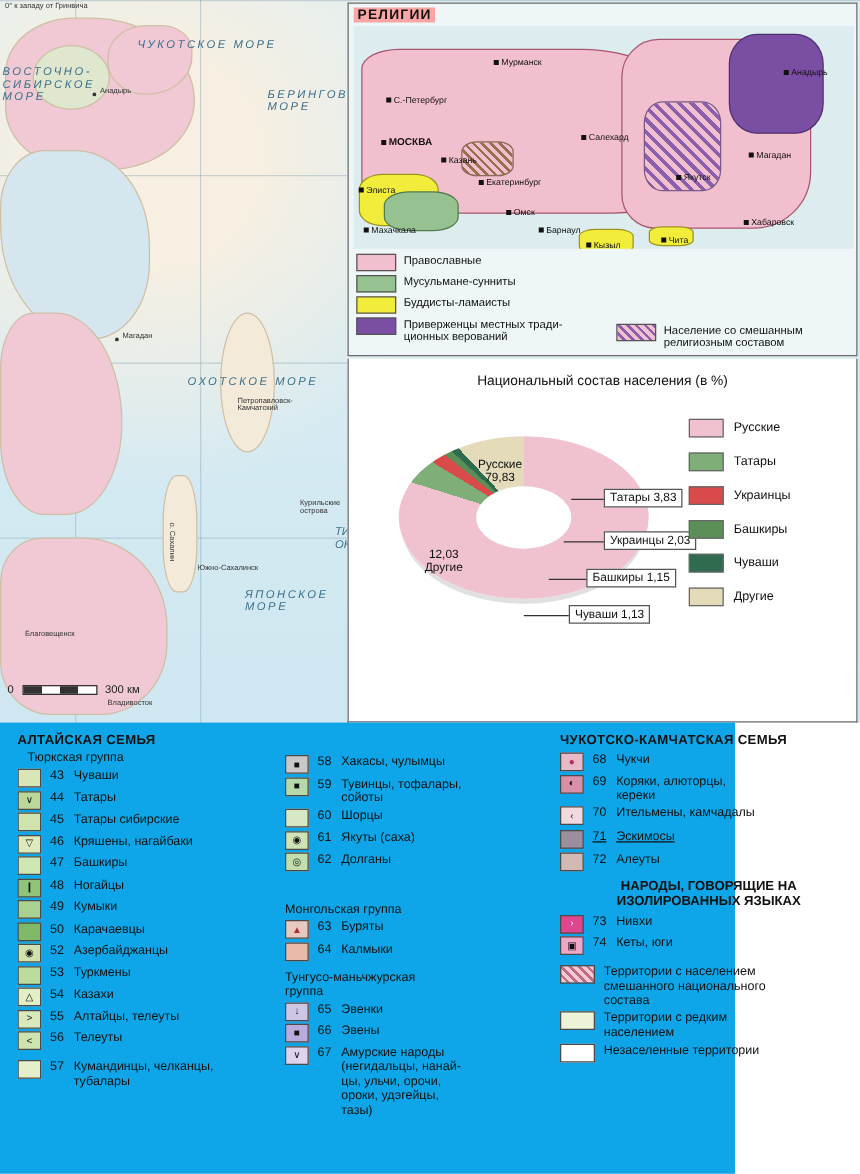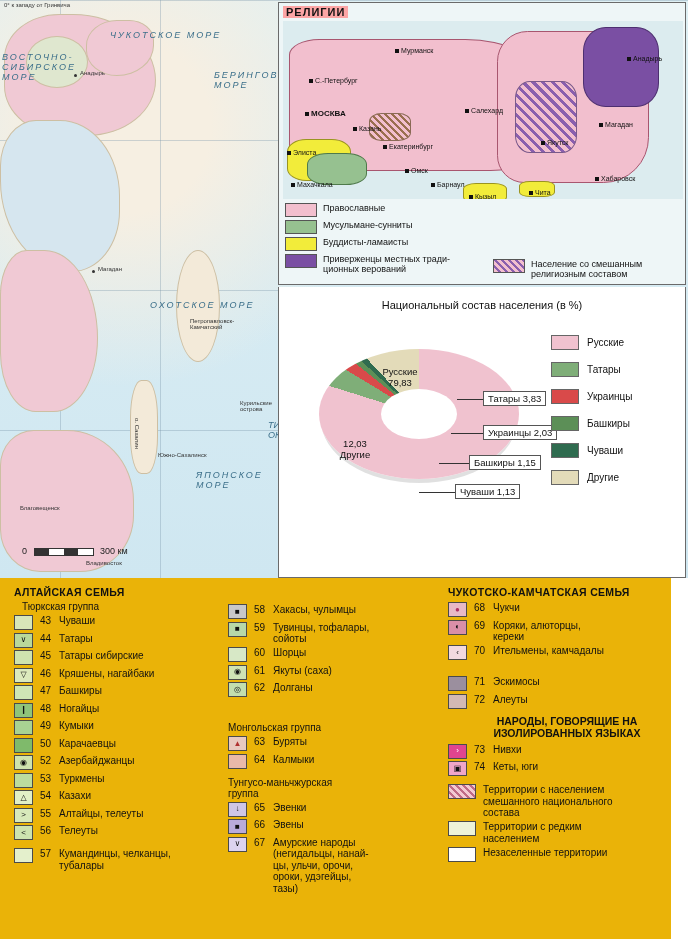--- a/index.html
+++ b/index.html
@@ -28,21 +28,21 @@
   }
   .landmass{
     position:absolute;background:#f3ead9;border:1px solid #cdbfa3;
   }
   .landmass.pink{background:#f0c9d4;}
   .landmass.green{background:#dfe7cf;}
   .landmass.blue{background:#d6e6ef;}
   .tiny-label{position:absolute;font-size:6px;color:#333;white-space:nowrap;}
   .tiny-dot{position:absolute;width:3px;height:3px;background:#333;border-radius:50%;}
 
-  .scalebar{position:absolute;left:6px;bottom:22px;font-size:9px;color:#222;padding-left:16px;}
+  .scalebar{position:absolute;left:6px;bottom:22px;font-size:9px;color:#222;}
   .scalebar .bar{display:inline-block;width:58px;height:6px;border:1px solid #333;
     background:linear-gradient(90deg,#333 0 25%,#fff 25% 50%,#333 50% 75%,#fff 75% 100%);
     vertical-align:middle;margin:0 4px;}
 
   .grid-line{position:absolute;background:rgba(120,150,170,.35);}
 
   
   .religion-inset{
     position:absolute;left:278px;top:2px;width:408px;height:283px;
     background:#eef6f7;border:1px solid #6a6a6a;
@@ -95,21 +95,21 @@
   .pie-lbl{position:absolute;font-size:9.5px;color:#111;text-align:center;line-height:1.15;}
   .pie-call{position:absolute;border-top:1px solid #333;}
   .pie-box{position:absolute;font-size:9.5px;background:#fff;border:1px solid #555;padding:1px 4px;white-space:nowrap;}
 
   .pie-legend{position:absolute;right:14px;top:48px;width:120px;}
   .pl-row{display:flex;align-items:center;margin-bottom:12px;font-size:10px;}
   .pl-sw{width:26px;height:13px;border:1px solid #666;margin-right:8px;flex:none;}
 
   
   .legend{
-    position:absolute;left:0;top:578px;width:671px;height:361px;background:#eab308;
+    position:absolute;left:0;top:578px;width:588px;height:361px;background:#0ea5e9;
     padding:8px 10px 12px 10px;box-sizing:border-box;
   }
   .col{position:absolute;top:8px;}
   .col1{left:14px;width:215px;}
   .col2{left:228px;width:218px;}
   .col3{left:448px;width:238px;}
   .hdr{font-weight:bold;font-size:10.5px;letter-spacing:.3px;margin-bottom:3px;}
   .sub{font-size:10px;margin:2px 0 3px 8px;}
   .item{display:flex;align-items:flex-start;font-size:10px;margin-bottom:2.5px;line-height:1.15;}
   .sw{width:17px;height:13px;border:1px solid #4a4a4a;margin-right:7px;flex:none;position:relative;}
@@ -469,21 +469,21 @@
 кереки</span>
         </div>
       <div class="item">
           <span class="sw" style="background:#f2d9e0">
             <span class="gl">‹</span>
           </span>
           <span class="num">70</span>
           <span class="txt">Ительмены, камчадалы</span>
         </div>
 
-      <div class="item" style="margin-top:16px;">
+      <div class="item" style="margin-top:4px;text-decoration:underline;">
           <span class="sw" style="background:#9b8f9e"></span>
           <span class="num">71</span>
           <span class="txt">Эскимосы</span>
         </div>
       <div class="item">
           <span class="sw" style="background:#d3b9b4"></span>
           <span class="num">72</span>
           <span class="txt">Алеуты</span>
         </div>
 

